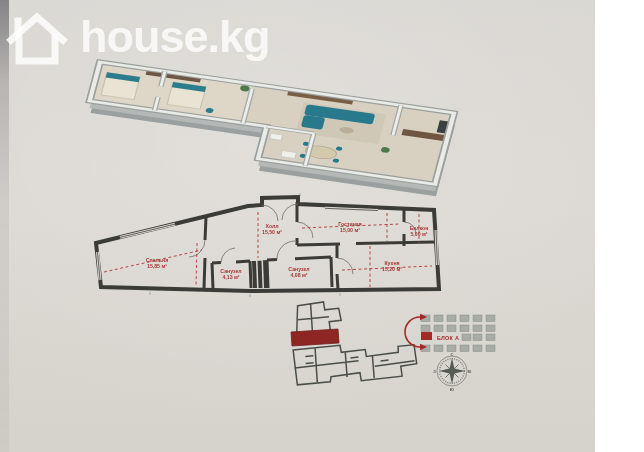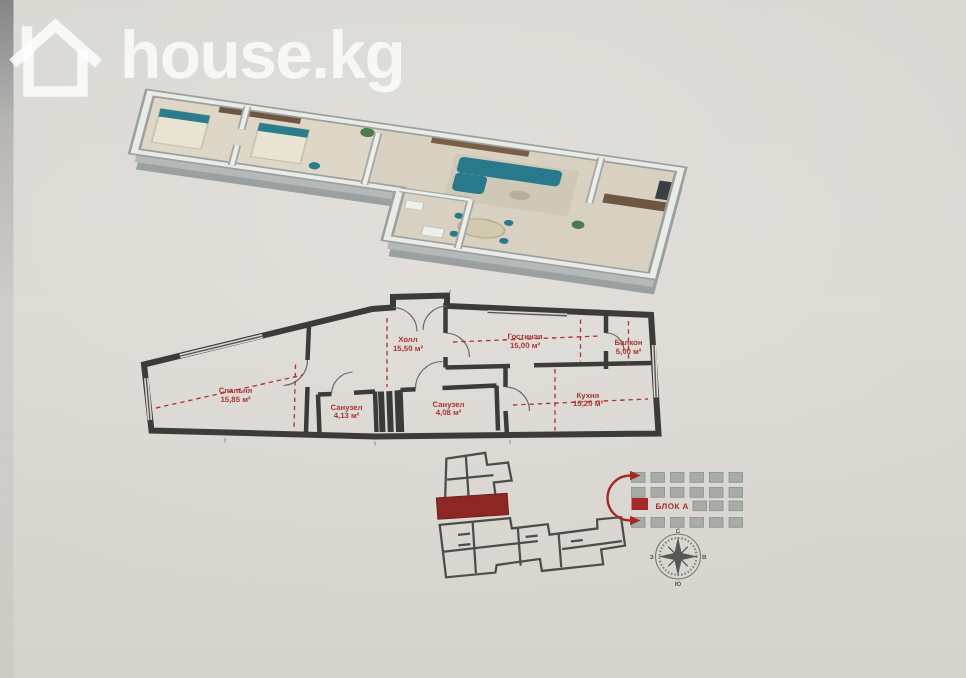--- a/index.html
+++ b/index.html
@@ -1,17 +1,17 @@
 <!DOCTYPE html>
 <html><head>
 <meta charset="utf-8">
 <style>
   html,body{margin:0;padding:0;}
   .stage{
-    position:relative;width:644px;height:452px;overflow:hidden;
+    position:relative;width:595px;height:452px;overflow:hidden;
     background:
       radial-gradient(130% 120% at 45% 30%, rgba(255,255,255,0.16) 0%, rgba(255,255,255,0) 55%),
       linear-gradient(180deg, #d9d7d2 0%, #dcd9d4 45%, #d6d3cd 100%);
     font-family:"Liberation Sans", sans-serif;
   }
   .stage::after{
     content:"";position:absolute;inset:0;pointer-events:none;
     background:radial-gradient(125% 125% at 50% 42%, rgba(0,0,0,0) 62%, rgba(60,60,66,0.10) 100%);
   }
   .edge-shadow{

